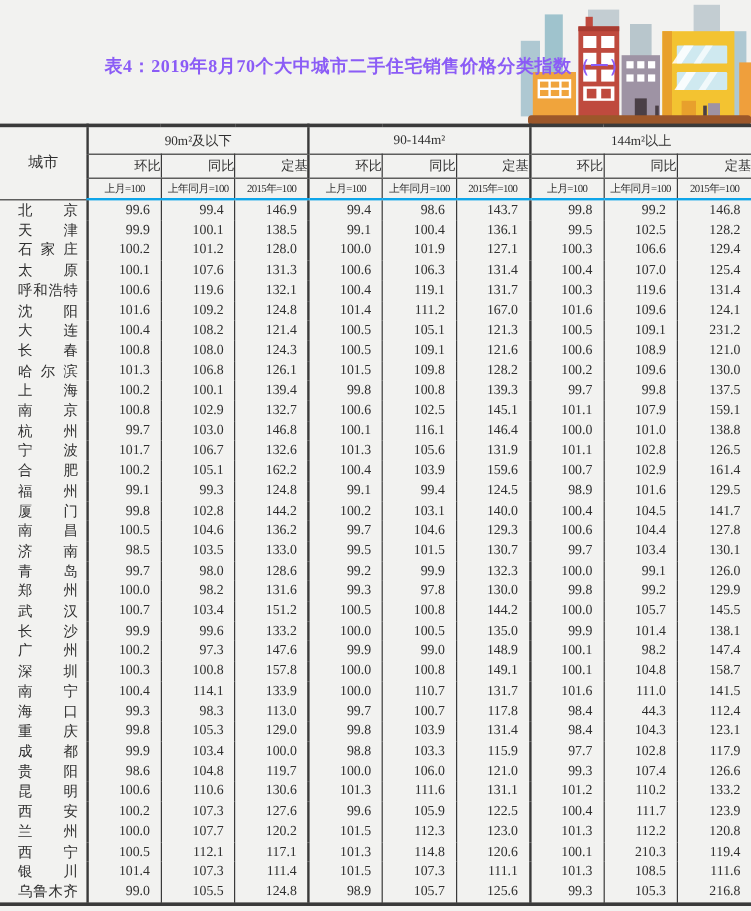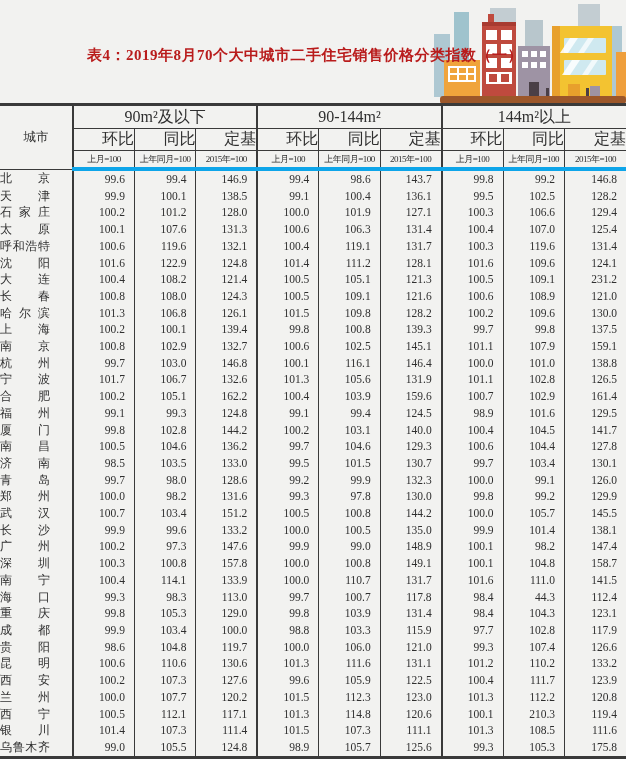--- a/index.html
+++ b/index.html
@@ -6,41 +6,41 @@
   body {
     width:626px; height:759px; position:relative; overflow:hidden;
     background:#f2f2f0;
     font-family:"Liberation Serif","DejaVu Serif",serif;
     color:#2f2f2f;
   }
   .illustration { position:absolute; top:0; right:0; width:196px; height:104px; }
   .page-title {
     position:absolute; top:46px; left:0; width:100%;
     box-sizing:border-box; padding-right:16px;
-    text-align:center; font-size:15px; font-weight:bold; color:#b91c1c;
+    text-align:center; font-size:15px; font-weight:bold; color:#8b5cf6;
     letter-spacing:0.5px; white-space:nowrap;
   }
   .tablewrap { position:absolute; top:103px; left:0; width:626px; }
   table.idx {
     width:626px; border-collapse:collapse; table-layout:fixed;
     border-top:3px solid #3a3a3a; border-bottom:3px solid #3a3a3a;
   }
   col.c-city { width:73px; }
   th, td { padding:0; font-weight:normal; overflow:hidden; white-space:nowrap; }
-  thead th { border-left:1px solid #3a3a3a; font-size:16px; text-align:center; }
+  thead th { border-left:1px solid #3a3a3a; font-size:11px; text-align:center; }
   thead th.g { border-left:2px solid #3a3a3a; }
   tr.group-row th { height:22px; border-bottom:1px solid #3a3a3a; }
   tr.metric-row th { height:19px; border-bottom:1px solid #3a3a3a;text-align:right; }
-  tr.base-row th { height:16px; font-size:9px; letter-spacing:-0.5px; border-bottom:4px solid #0ea5e9; }
+  tr.base-row th { height:16px; font-size:9px; letter-spacing:-0.5px; border-bottom:2px solid #0ea5e9; }
   th.city-h { border-left:none; border-bottom:2px solid #3a3a3a; font-size:12.5px; }
   tbody td {
     border-left:1px solid #3a3a3a; font-size:11.5px; text-align:right;
     padding-right:9px; height:16.7px; line-height:16.7px;
   }
-  tbody td.city { border-left:none; text-align:left; padding-right:0; font-size:12px; }
+  tbody td.city { border-left:none; text-align:left; padding-left:15px; padding-right:0; font-size:12px; }
   tbody td.grp { border-left-width:2px; }
   span.cname { display:inline-block; width:50px; text-align:justify; text-align-last:justify; }
 </style>
 </head>
 <body>
 
 <div class="illustration">
   <svg width="196" height="104" viewBox="0 0 196 104" xmlns="http://www.w3.org/2000/svg">
 
     <rect x="4" y="34" width="16" height="63" fill="#aec8d2"></rect>
@@ -204,25 +204,25 @@
           <td class="num grp">100.4</td>
           <td class="num">119.1</td>
           <td class="num">131.7</td>
           <td class="num grp">100.3</td>
           <td class="num">119.6</td>
           <td class="num">131.4</td>
         </tr>
         <tr>
           <td class="city"><span class="cname">沈阳</span></td>
           <td class="num grp">101.6</td>
-          <td class="num">122.9</td>
+          <td class="num">109.2</td>
           <td class="num">124.8</td>
           <td class="num grp">101.4</td>
           <td class="num">111.2</td>
-          <td class="num">128.1</td>
+          <td class="num">167.0</td>
           <td class="num grp">101.6</td>
           <td class="num">109.6</td>
           <td class="num">124.1</td>
         </tr>
         <tr>
           <td class="city"><span class="cname">大连</span></td>
           <td class="num grp">100.4</td>
           <td class="num">108.2</td>
           <td class="num">121.4</td>
           <td class="num grp">100.5</td>
@@ -559,17 +559,17 @@
         <tr>
           <td class="city"><span class="cname">乌鲁木齐</span></td>
           <td class="num grp">99.0</td>
           <td class="num">105.5</td>
           <td class="num">124.8</td>
           <td class="num grp">98.9</td>
           <td class="num">105.7</td>
           <td class="num">125.6</td>
           <td class="num grp">99.3</td>
           <td class="num">105.3</td>
-          <td class="num">175.8</td>
+          <td class="num">216.8</td>
         </tr>
       </tbody>
   </table>
 </div>
 
 </body></html>

